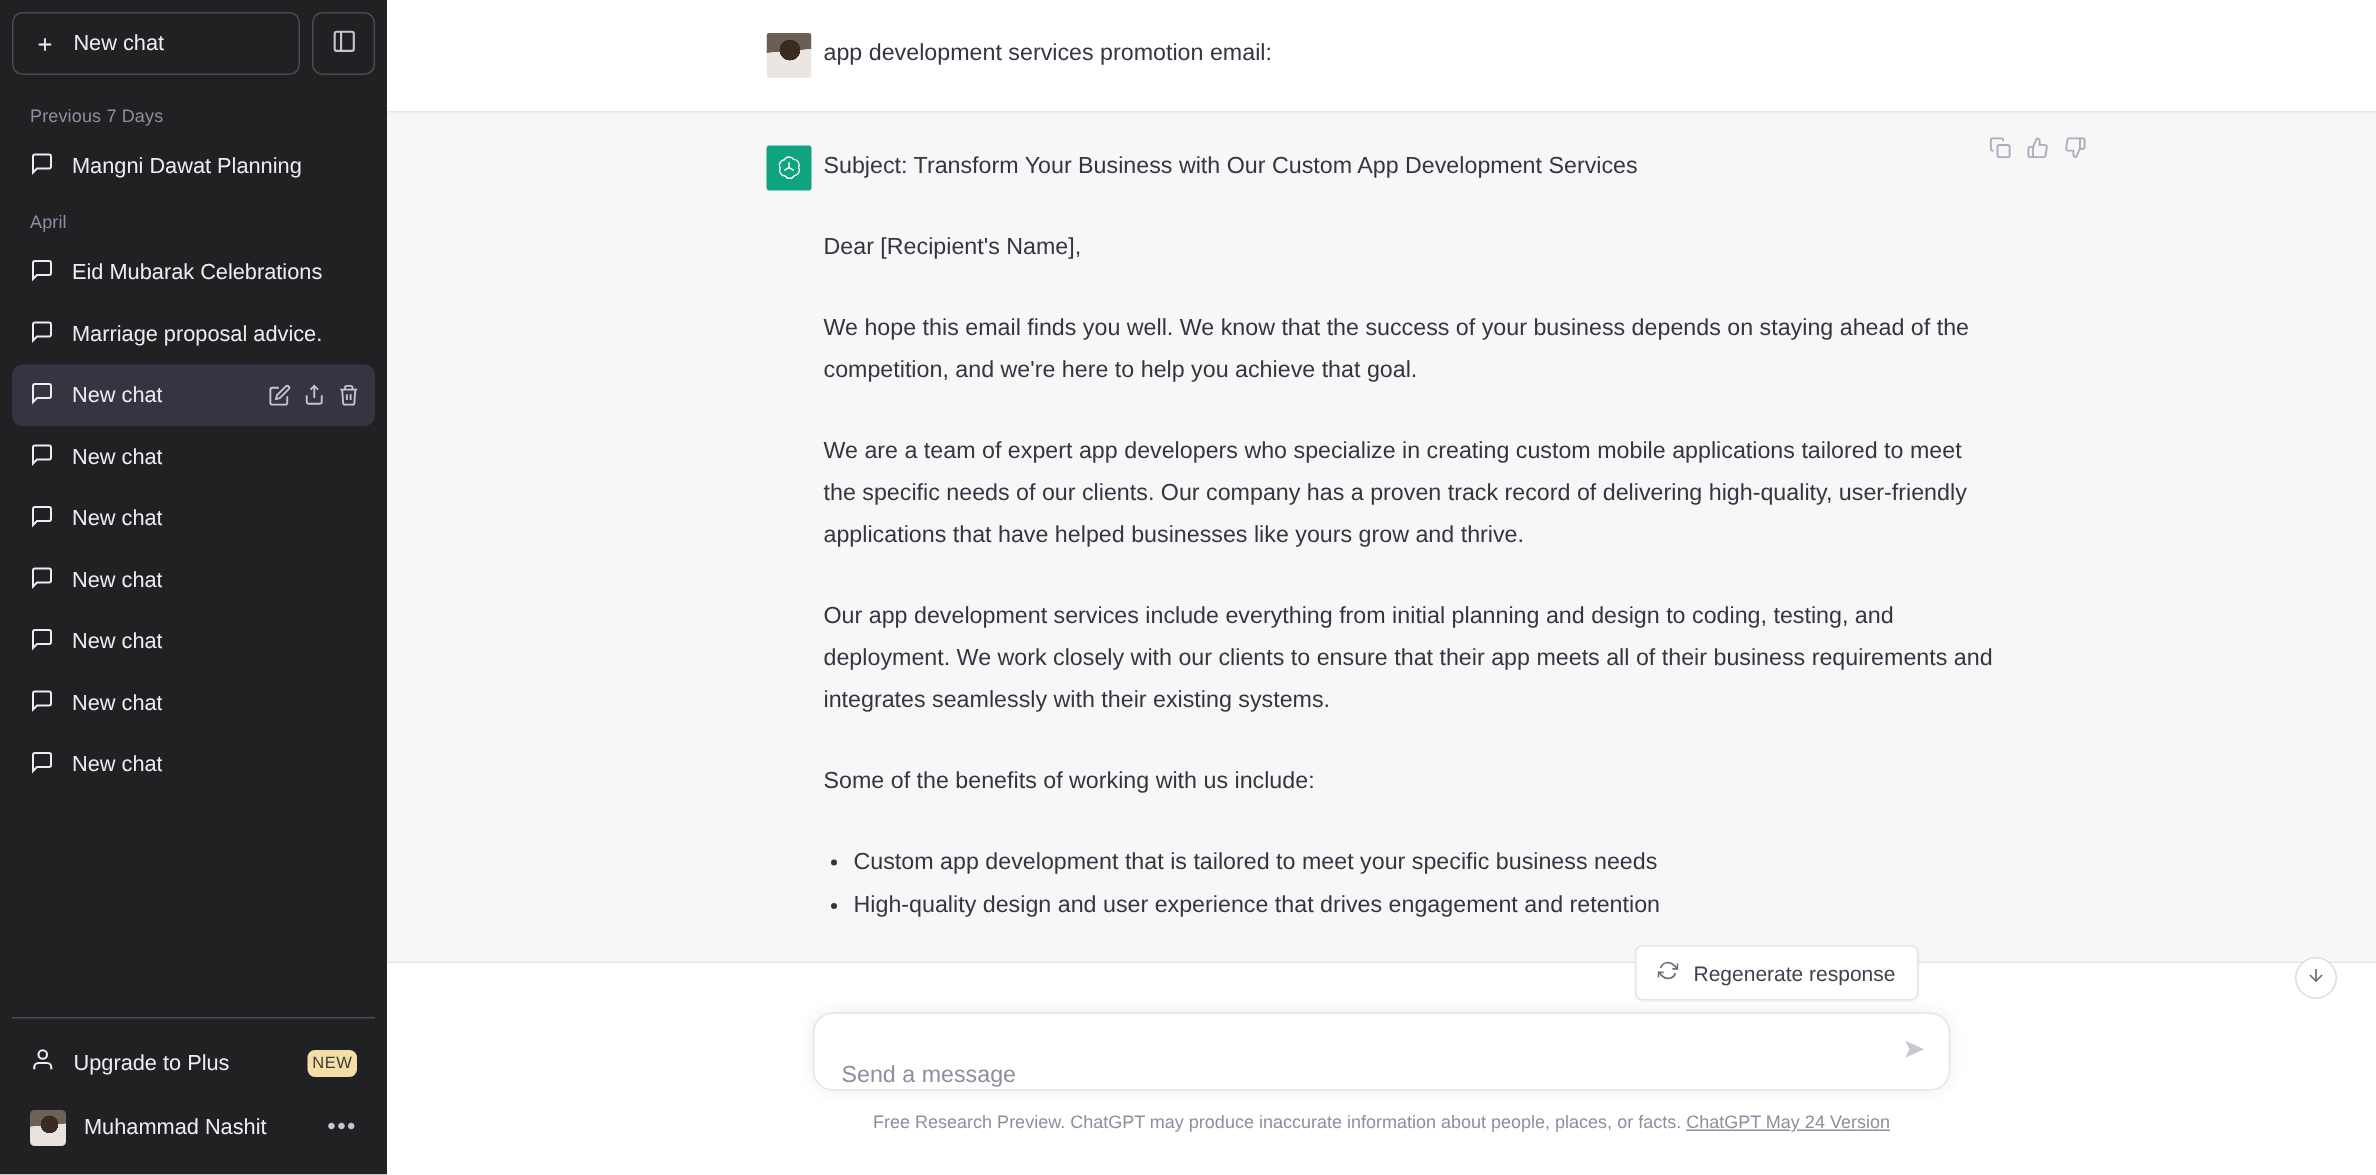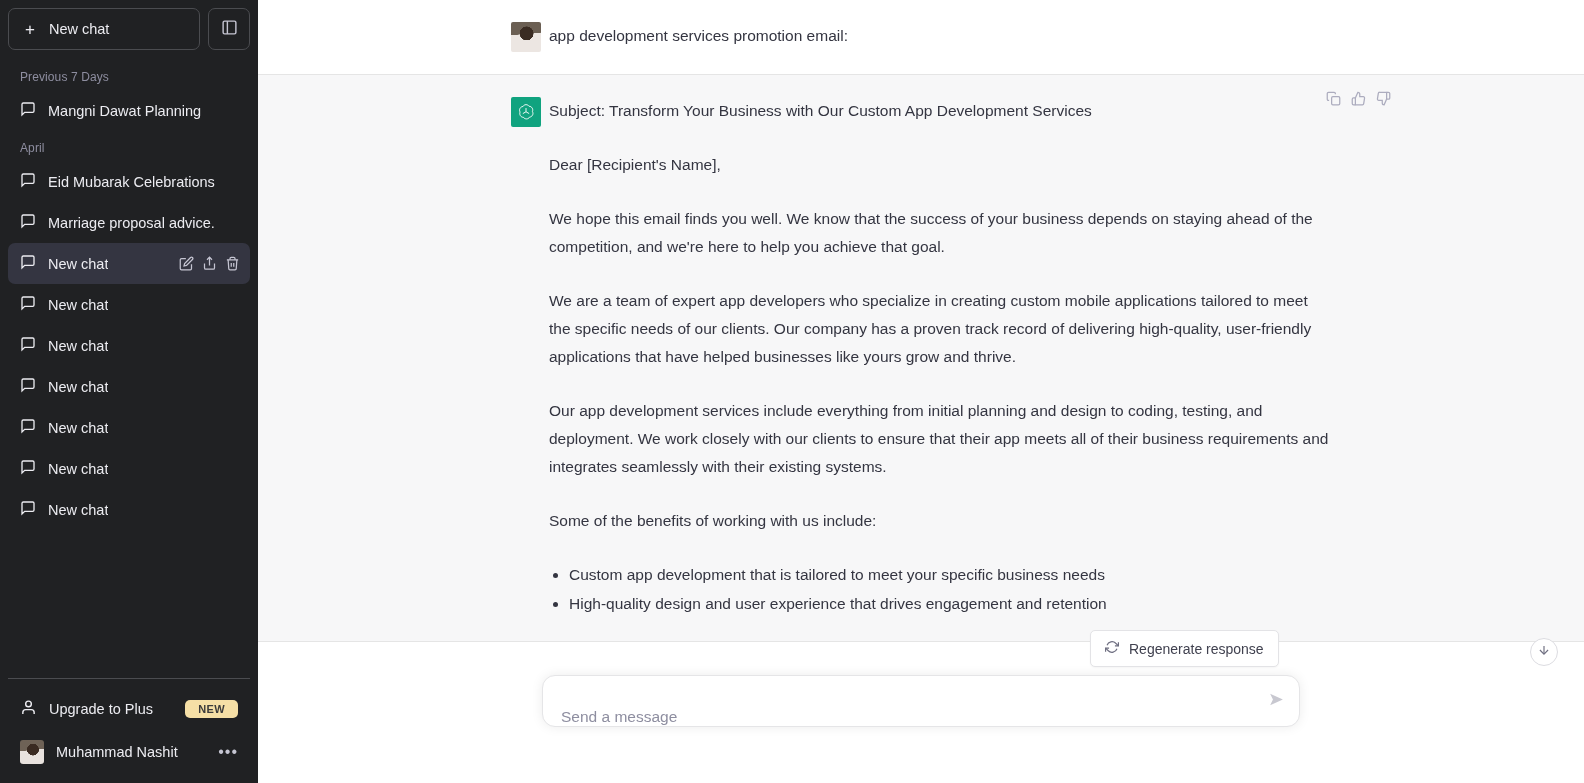--- a/index.html
+++ b/index.html
@@ -54,22 +54,22 @@
   .chat-actions svg { display: block; }
 
   .sb-bottom { border-top: 1px solid #4b4c50; padding: 8px 0 10px 0; }
   .sb-row {
     display: flex; align-items: center; gap: 12px;
     height: 43px; padding: 0 12px; border-radius: 7px;
     color: #ececf1; font-size: 14.5px; cursor: pointer;
   }
   .badge-new {
     margin-left: auto; background: #f5dfa6; color: #3b3b3b;
-    font-size: 11px; font-weight: 700; letter-spacing: .4px;
-    border-radius: 5px; padding: 3px 13px;
+    font-size: 11px; font-weight: 400; letter-spacing: .4px;
+    border-radius: 5px; padding: 3px 3px;
   }
   .avatar-sm {
     width: 24px; height: 24px; border-radius: 3px; flex: 0 0 24px;
     background:
       radial-gradient(circle at 54% 40%, #3a2b22 0 30%, transparent 31%),
       linear-gradient(175deg, #6e6256 0 42%, #e8e2de 43% 100%);
     overflow: hidden;
   }
   .dots { margin-left: auto; color: #c5c5d2; font-size: 16px; letter-spacing: 1px; line-height: 1; }
 
@@ -367,16 +367,20 @@
       <div class="composer">
         <input type="text" placeholder="Send a message" style="">
         <button class="send-btn">
           <span>
             <svg width="17" height="17" viewBox="0 0 24 24" fill="#c8c8d0">
               <path d="M3 4l18 8-18 8 4-8z"></path>
             </svg>
           </span>
         </button>
       </div>
+      <div class="footer-note">
+        <span>Free Research Preview. ChatGPT may produce inaccurate information about people, places, or facts.</span>
+        <a href="#">ChatGPT May 24 Version</a>
+      </div>
     </div>
 
   </section>
 </div>
 
 </body></html>

